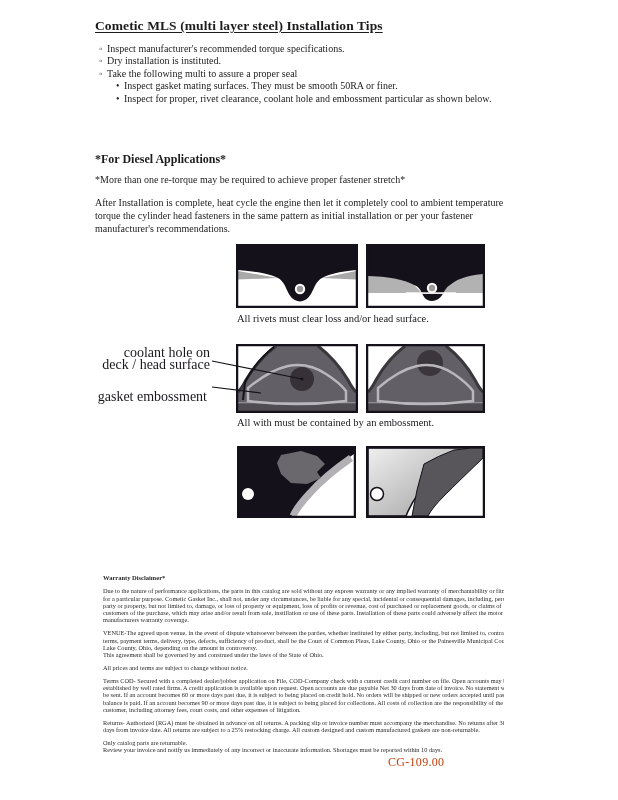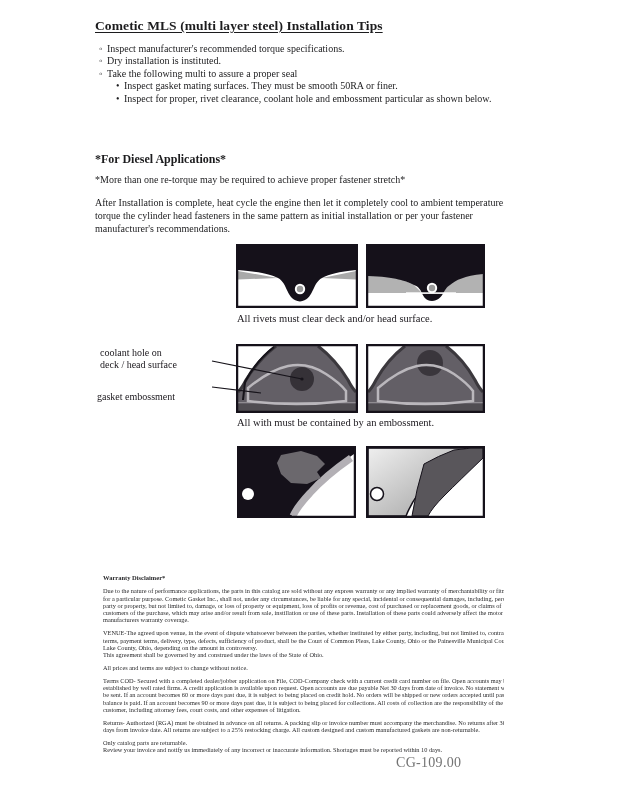--- a/index.html
+++ b/index.html
@@ -29,31 +29,31 @@
   .diesel p { margin:0 0 11px 0; }
 
   
   .dg-label { position:absolute; text-align:center; font-size:13px; color:#8b5cf6;margin-top:30px; }
   .lbl-right { left:236px; width:122px; }
   .lbl-wrong { left:344px; width:119px; }
   .panel { position:absolute; line-height:0; }
   .panel svg { display:block; }
   .caption { position:absolute; left:237px; font-size:10.5px; line-height:12.5px; color:#1a171c; }
 
-  .side-label { position:absolute; text-align:left; font-size:10px; line-height:12px; color:#1a171c; }
+  .side-label { position:absolute; text-align:right; font-size:14px; line-height:12px; color:#1a171c; }
   #lbl-coolant { left:100px; top:347px; width:110px; }
   #lbl-emboss  { left:97px;  top:391px; width:110px; }
   .pointer-overlay { position:absolute; left:205px; top:350px; z-index:5; }
 
   
   .disclaimer { position:absolute; left:103px; top:574px; width:414px; font-size:6.3px; line-height:7.3px; color:#2a2a2c; }
   .disclaimer h3 { font-size:6.5px; margin:0 0 6px 0; }
   .disclaimer p { margin:0 0 5.5px 0; }
 
-  .page-number { position:absolute; left:388px; top:755px; font-size:14px; letter-spacing:.3px; color:#737373;margin-left:8px; }
+  .page-number { position:absolute; left:388px; top:755px; font-size:12px; letter-spacing:.3px; color:#c2410c; }
 </style>
 </head>
 <body>
 
 <div class="page">
 
   <div class="doc-title">Cometic MLS (multi layer steel) Installation Tips</div>
 
   <div class="bullets">
     <div class="bullet l1">
@@ -108,21 +108,21 @@
       <circle cx="66" cy="44" r="7.5" fill="#15111a"></circle>
       <circle cx="66" cy="44" r="5.2" fill="#ffffff"></circle>
       <circle cx="66" cy="44" r="3.2" fill="#9a9a9a"></circle>
       <rect x="2" y="49" width="50" height="13" fill="#ffffff"></rect>
       <rect x="80" y="49" width="37" height="13" fill="#ffffff"></rect>
       <rect x="48" y="58" width="36" height="4.5" fill="#ffffff"></rect>
       <rect x="40" y="48.3" width="50" height="1.6" fill="#ffffff"></rect>
       <rect x="1" y="1" width="117" height="62" fill="none" stroke="#15111a" stroke-width="2.5"></rect>
     </svg>
   </div>
-  <div class="caption" style="top:313px">All rivets must clear deck and/or head surface.</div>
+  <div class="caption" style="top:313px">All rivets must clear loss and/or head surface.</div>
 
   <div class="dg-label lbl-right" style="top:330px">RIGHT</div>
   <div class="dg-label lbl-wrong" style="top:330px">WRONG</div>
 
   <div id="lbl-coolant" class="side-label pre">coolant hole on
 deck / head surface</div>
   <div id="lbl-emboss" class="side-label">gasket embossment</div>
 
   <div class="panel" style="left:236px; top:344px">
     <svg width="122" height="69" viewBox="0 0 122 69">

